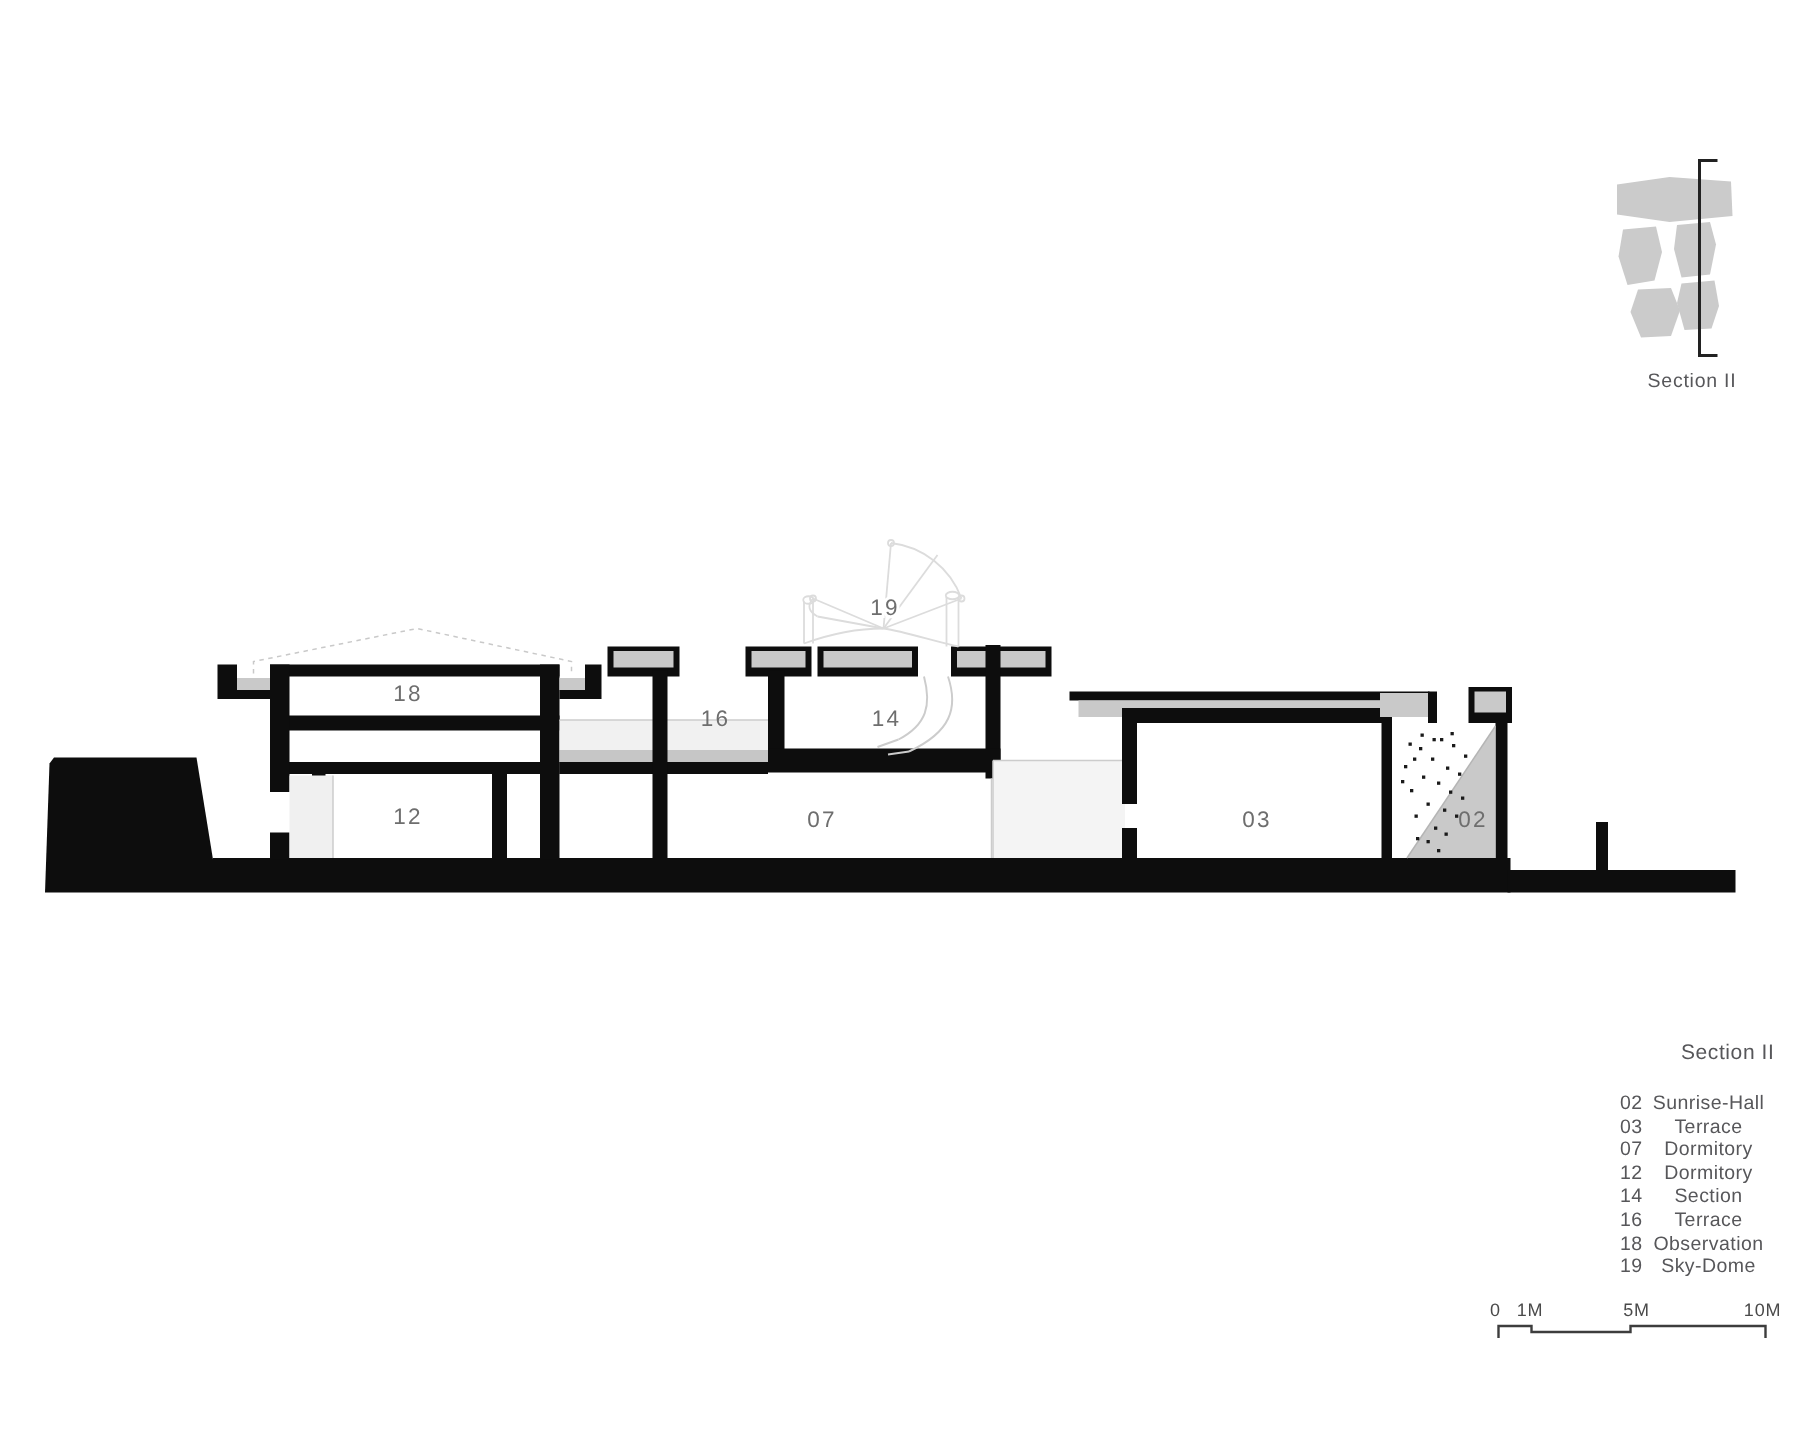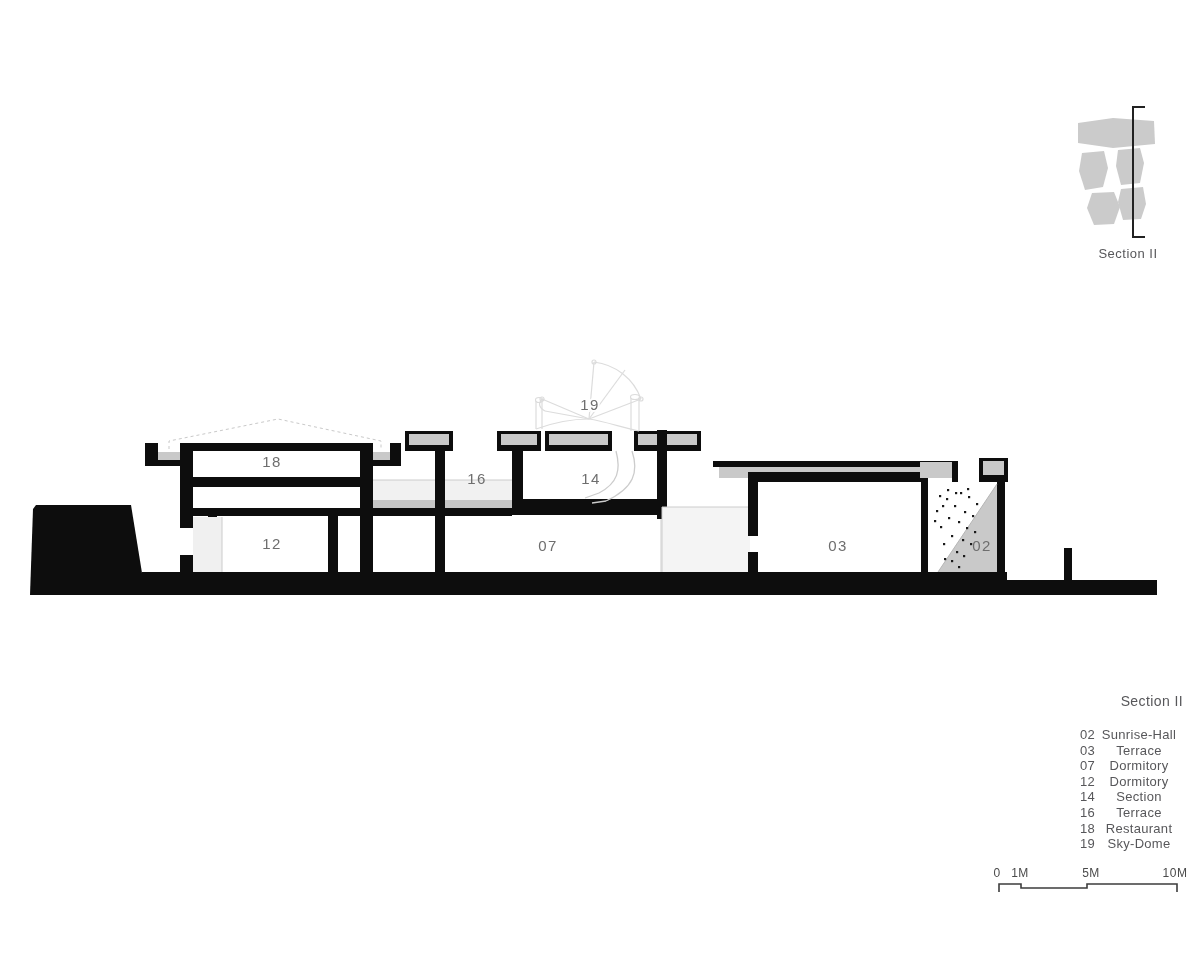--- a/index.html
+++ b/index.html
@@ -226,21 +226,21 @@
     <div class="legend-row">
       <span class="legend-num">14</span>
       <span class="legend-name">Section</span>
     </div>
     <div class="legend-row">
       <span class="legend-num">16</span>
       <span class="legend-name">Terrace</span>
     </div>
     <div class="legend-row">
       <span class="legend-num">18</span>
-      <span class="legend-name">Restaurant</span>
+      <span class="legend-name">Observation</span>
     </div>
     <div class="legend-row">
       <span class="legend-num">19</span>
       <span class="legend-name">Sky-Dome</span>
     </div>
   </div>
 </div>
 
 </div>
 

